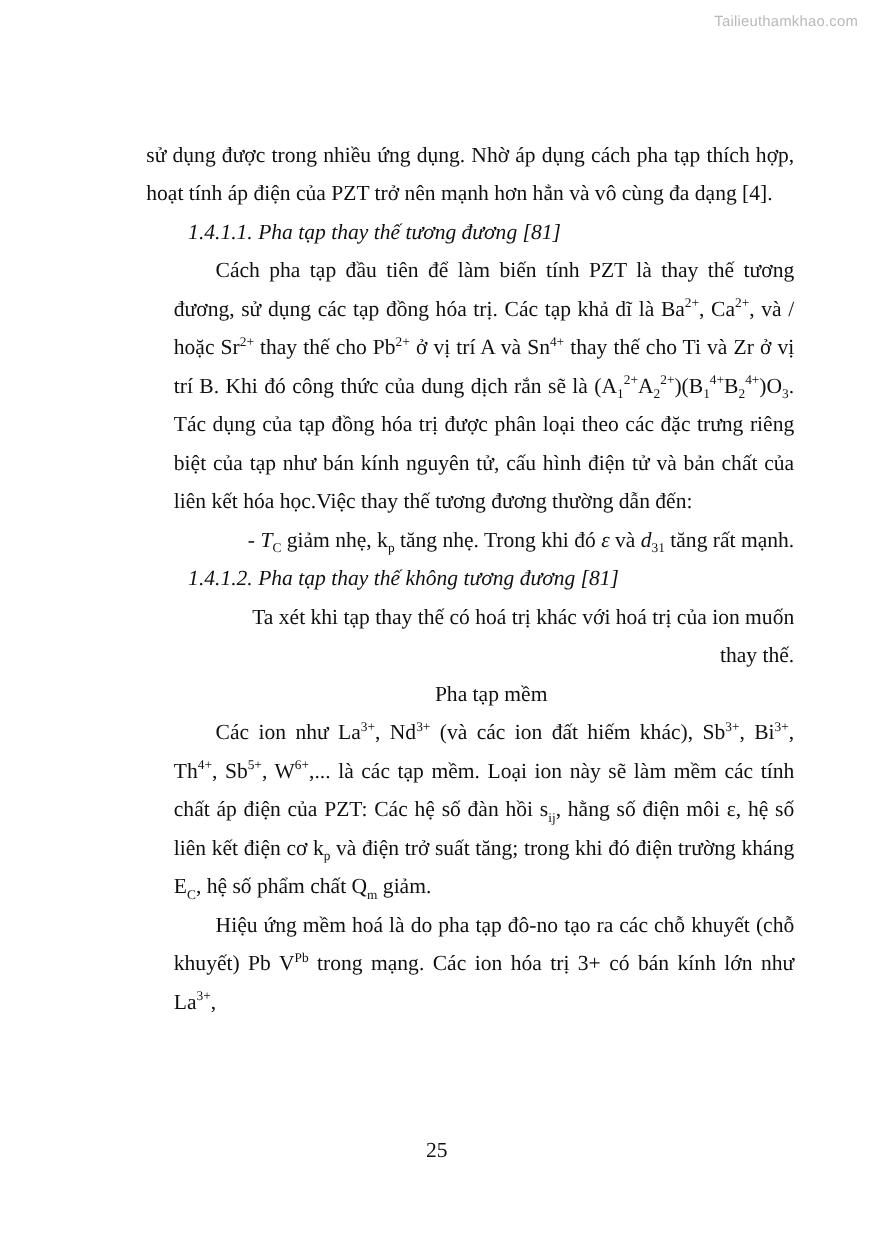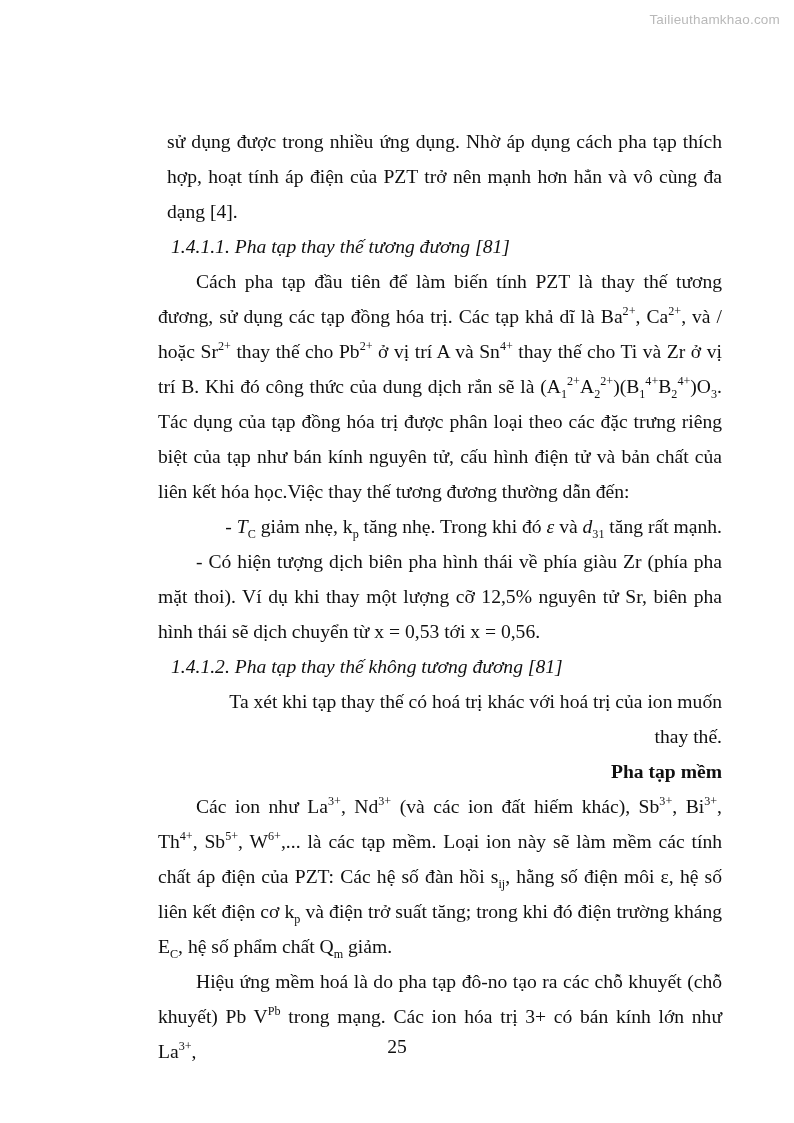--- a/index.html
+++ b/index.html
@@ -41,34 +41,33 @@
     text-justify: inter-word;
     -webkit-hyphens: none;
     hyphens: none;
   }
   p.para {
     text-indent: 38px;
     margin-left: 25px;
   }
   p.noindent {
     text-indent: 0;
-    margin-left: 34px;
   }
   p.last-left {
     text-align: right;
   }
   p.heading-it {
     font-style: italic;
     text-indent: 38px;
     text-align: left;
   }
   p.bold-head {
-    font-weight: bold;
+    font-weight: normal;
     text-indent: 38px;
-    text-align: right;
+    text-align: center;
   }
   p.bullet {
     text-indent: 38px;
     text-align: right;
   }
   sup {
     font-size: 0.62em;
     vertical-align: super;
     line-height: 0;
   }
@@ -98,21 +97,20 @@
 
     <p class="noindent"><span>sử dụng được trong nhiều ứng dụng. Nhờ áp dụng cách pha tạp thích hợp, hoạt tính áp điện của PZT trở nên mạnh hơn hẳn và vô cùng đa dạng [4].</span></p>
 
     <p class="heading-it"><span>1.4.1.1. Pha tạp thay thế tương đương [81]</span></p>
 
     <p class="para"><span>Cách pha tạp đầu tiên để làm biến tính PZT là thay thế tương đương, sử dụng các tạp đồng hóa trị. Các tạp khả dĩ là Ba</span><sup>2+</sup><span>, Ca</span><sup>2+</sup><span>, và / hoặc Sr</span><sup>2+</sup><span> thay thế cho Pb</span><sup>2+</sup><span> ở vị trí A và Sn</span><sup>4+</sup><span> thay thế cho Ti và Zr ở vị trí B. Khi đó công thức của dung dịch rắn sẽ là (A</span><sub>1</sub><sup>2+</sup><span>A</span><sub>2</sub><sup>2+</sup><span>)(B</span><sub>1</sub><sup>4+</sup><span>B</span><sub>2</sub><sup>4+</sup><span>)O</span><sub>3</sub><span>. Tác dụng của tạp đồng hóa trị được phân loại theo các đặc trưng riêng biệt của tạp như bán kính nguyên tử, cấu hình điện tử và bản chất của liên kết hóa học.Việc thay thế tương đương thường dẫn đến:</span></p>
 
     <p class="bullet"><span>- </span><span class="it">T</span><sub>C</sub><span> giảm nhẹ, k</span><sub>p</sub><span> tăng nhẹ. Trong khi đó </span><span class="it">ε</span><span> và </span><span class="it">d</span><sub>31</sub><span> tăng rất mạnh.</span></p>
 
 
-    <p class="para"><span>- Có hiện tượng dịch biên pha hình thái về phía giàu Zr (phía pha mặt thoi). Ví dụ khi thay một lượng cỡ 12,5% nguyên tử Sr, biên pha hình thái sẽ dịch chuyển từ  x = 0,53 tới x = 0,56.</span></p>
 
     <p class="heading-it"><span>1.4.1.2. Pha tạp thay thế không tương đương [81]</span></p>
 
     <p class="para last-left"><span>Ta xét khi tạp thay thế có hoá trị khác với hoá trị của ion muốn thay thế.</span></p>
 
     <p class="bold-head"><span>Pha tạp mềm</span></p>
 
     <p class="para"><span>Các ion như La</span><sup>3+</sup><span>, Nd</span><sup>3+</sup><span> (và các ion đất hiếm khác), Sb</span><sup>3+</sup><span>, Bi</span><sup>3+</sup><span>, Th</span><sup>4+</sup><span>, Sb</span><sup>5+</sup><span>, W</span><sup>6+</sup><span>,... là các tạp mềm. Loại ion này sẽ làm mềm các tính chất áp điện của PZT: Các hệ số đàn hồi s</span><sub>ij</sub><span>, hằng số điện môi ε, hệ số liên kết điện cơ k</span><sub>p</sub><span> và điện trở suất tăng; trong khi đó điện trường kháng E</span><sub>C</sub><span>, hệ số phẩm chất Q</span><sub>m</sub><span> giảm.</span></p>
 
     <p class="para"><span>Hiệu ứng mềm hoá là do pha tạp đô-no tạo ra các chỗ khuyết (chỗ khuyết) Pb V</span><sup>Pb</sup><span> trong mạng. Các ion hóa trị 3+ có bán kính lớn như La</span><sup>3+</sup><span>,</span></p>

